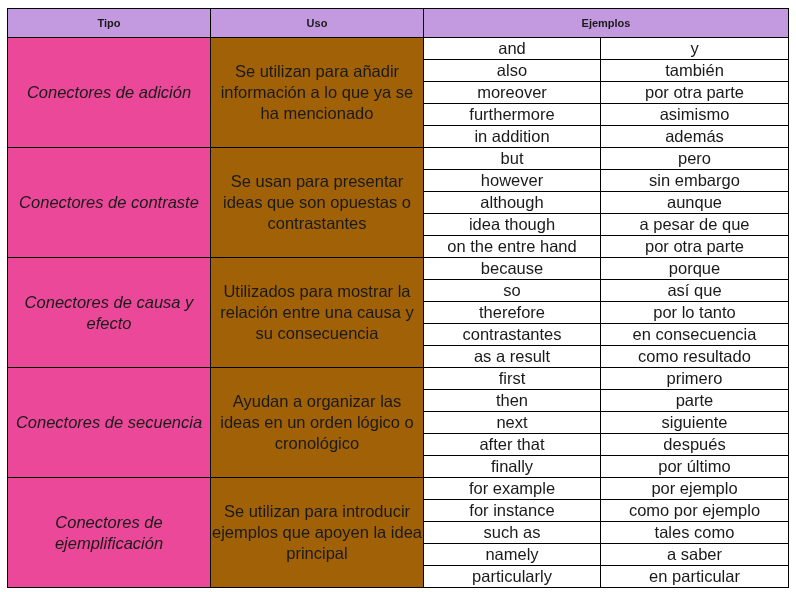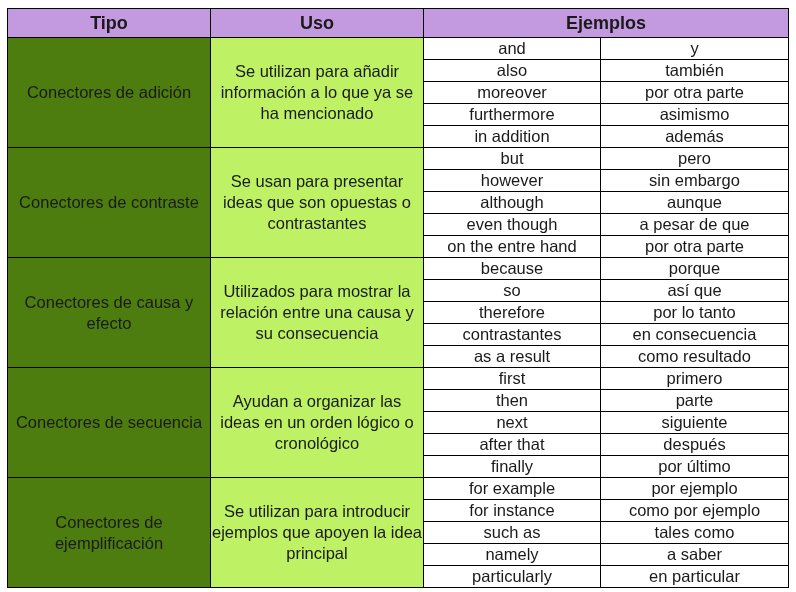--- a/index.html
+++ b/index.html
@@ -16,24 +16,24 @@
     text-align: center;
     vertical-align: middle;
     padding: 0;
     font-size: 16.5px;
     line-height: 21px;
   }
   table.conn th {
     background: #c39ae0;
     font-weight: bold;
     height: 28px;
-    font-size: 18px;
+    font-size: 11px;
   }
-  td.tipo { background: #4d7c0f; padding: 0 6px; }
-  td.uso { background: #bef264; padding: 0 8px; margin-left: 34px; }
+  td.tipo { background: #ec4899; padding: 0 6px; font-style: italic; }
+  td.uso { background: #a16207; padding: 0 8px; margin-left: 34px; }
   td.ex { height: 20.9px; line-height: 20px; white-space: nowrap; }
   col.c1 { width: 203px; }
   col.c2 { width: 213px; }
   col.c3 { width: 177px; }
   col.c4 { width: 188px; }
 </style>
 </head>
 <body>
 
 <table class="conn">
@@ -81,21 +81,21 @@
       </tr>
       <tr>
         <td class="ex">however</td>
         <td class="ex">sin embargo</td>
       </tr>
       <tr>
         <td class="ex">although</td>
         <td class="ex">aunque</td>
       </tr>
       <tr>
-        <td class="ex">even though</td>
+        <td class="ex">idea though</td>
         <td class="ex">a pesar de que</td>
       </tr>
       <tr>
         <td class="ex">on the entre hand</td>
         <td class="ex">por otra parte</td>
       </tr>
       <tr>
         <td class="tipo" rowspan="5">Conectores de causa y efecto</td>
         <td class="uso" rowspan="5">Utilizados para mostrar la relación entre una causa y su consecuencia</td>
         <td class="ex">because</td>

